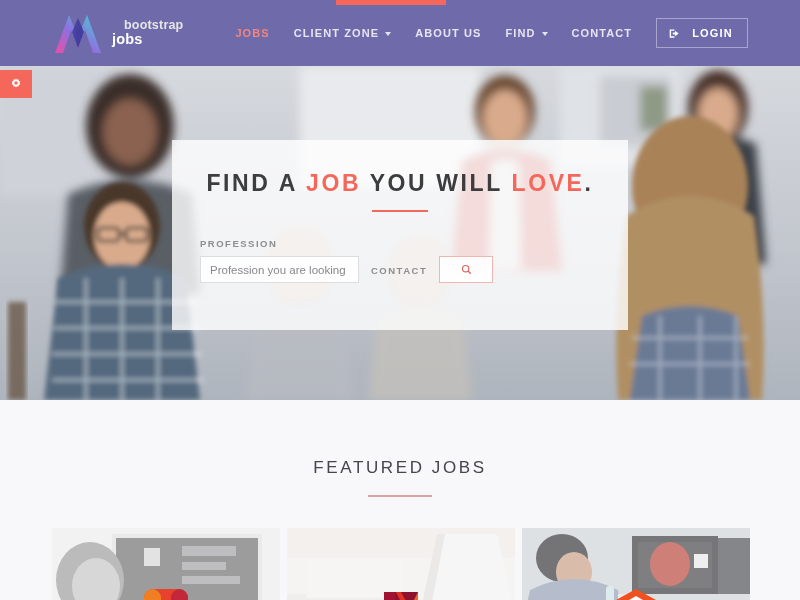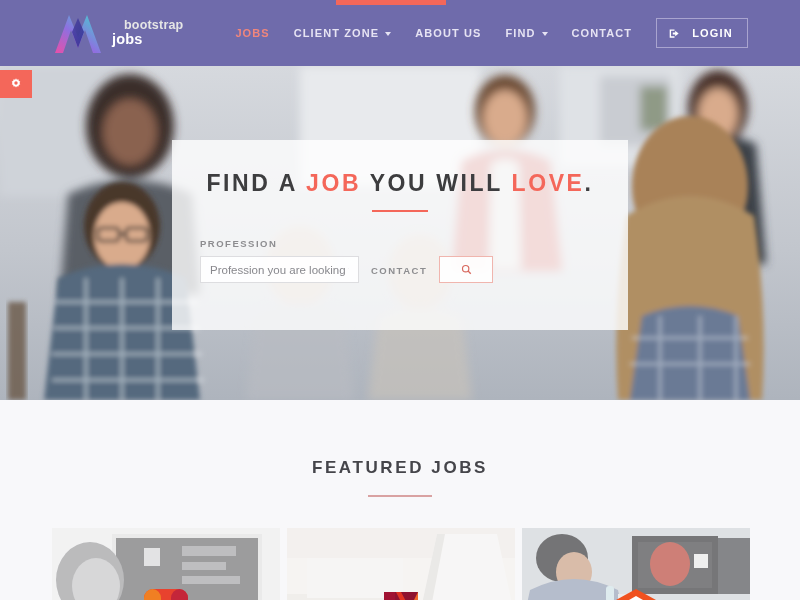--- a/index.html
+++ b/index.html
@@ -133,21 +133,21 @@
   .search-icon { width: 11px; height: 11px; display: block; }
 
   
   .featured {
     position: absolute; top: 400px; left: 0;
     width: 800px; height: 200px;
     background: #f8f8fa;
   }
   .featured-title {
     text-align: center; padding-top: 58px;
-    font-size: 17px; font-weight: 700;
+    font-size: 17px; font-weight: 400;
     letter-spacing: 2.6px; color: #45454a;
   }
   .featured-rule {
     width: 64px; height: 2px; background: #d9a2a2;
     margin: 17px auto 0;
   }
   .cards {
     position: absolute; top: 128px; left: 52px;
     display: flex; gap: 7px;
   }

